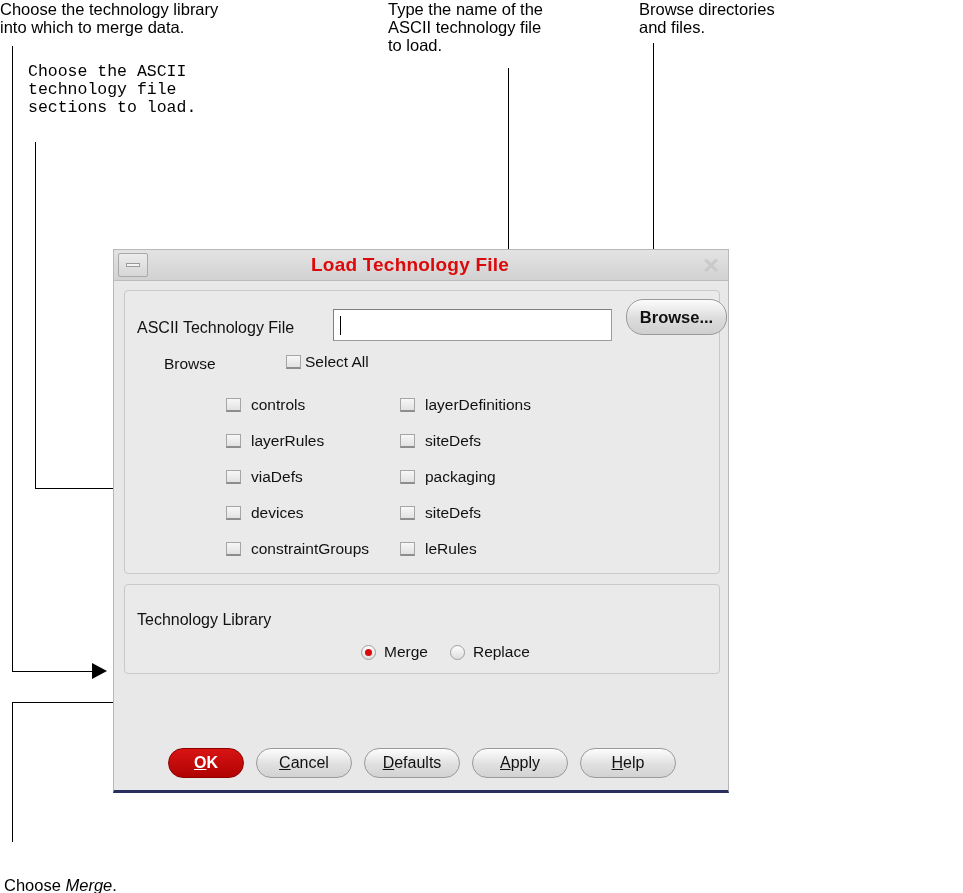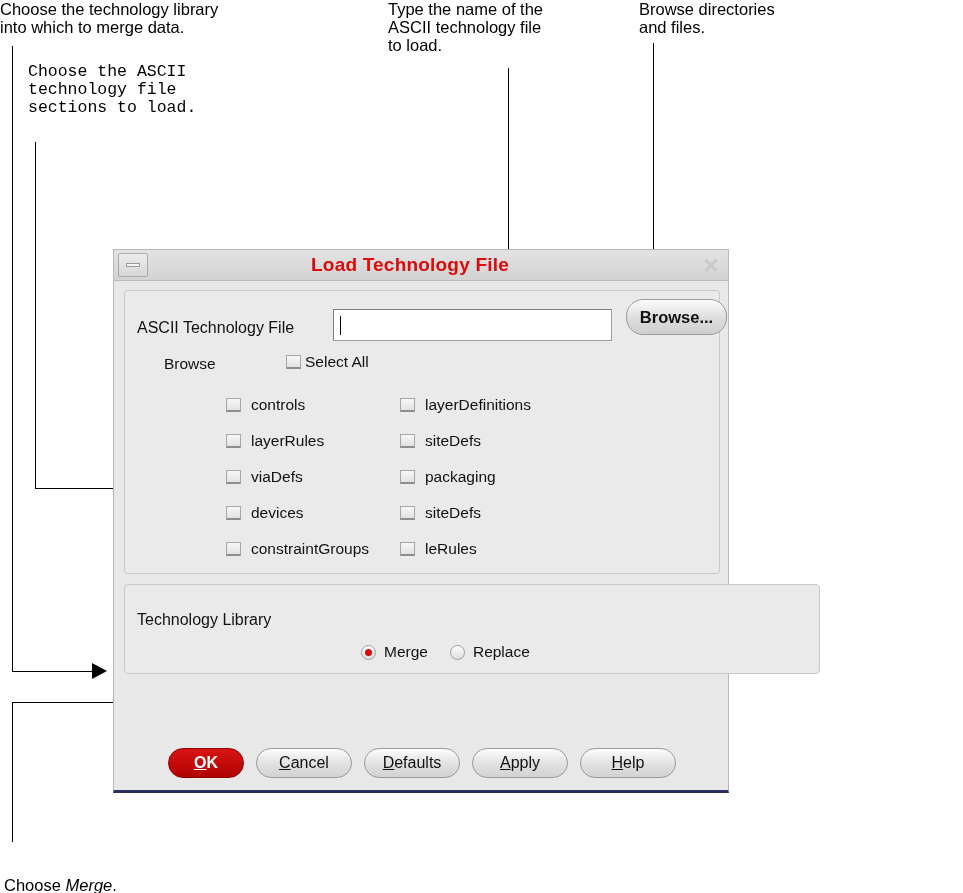--- a/index.html
+++ b/index.html
@@ -122,21 +122,21 @@
 
   
   .panel {
     position: absolute;
     background: #eaeaea;
     border: 1px solid #c9c9c9;
     border-radius: 4px;
     box-sizing: border-box;
   }
   #panel-classes { left: 10px; top: 40px; width: 596px; height: 284px; }
-  #panel-lib     { left: 10px; top: 334px; width: 696px; height: 90px; }
+  #panel-lib     { left: 10px; top: 334px; width: 596px; height: 90px; }
 
   
   .file-label {
     position: absolute;
     left: 12px; top: 28px;
     font-size: 16px;
     color: #111111;
   }
   .file-input {
     position: absolute;

